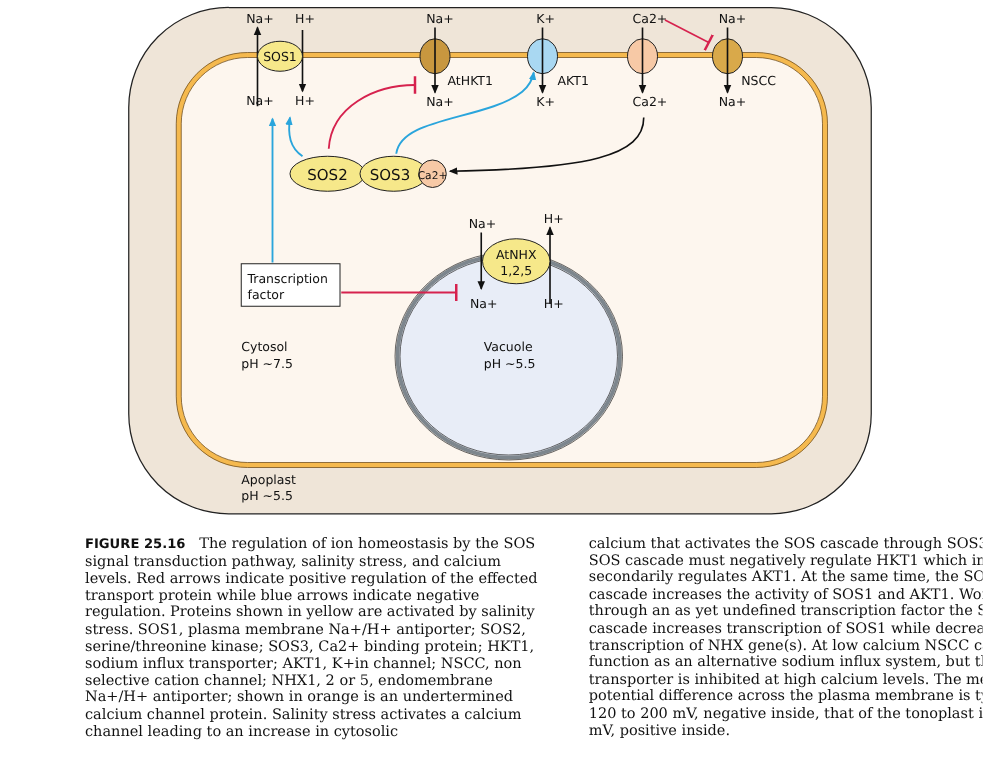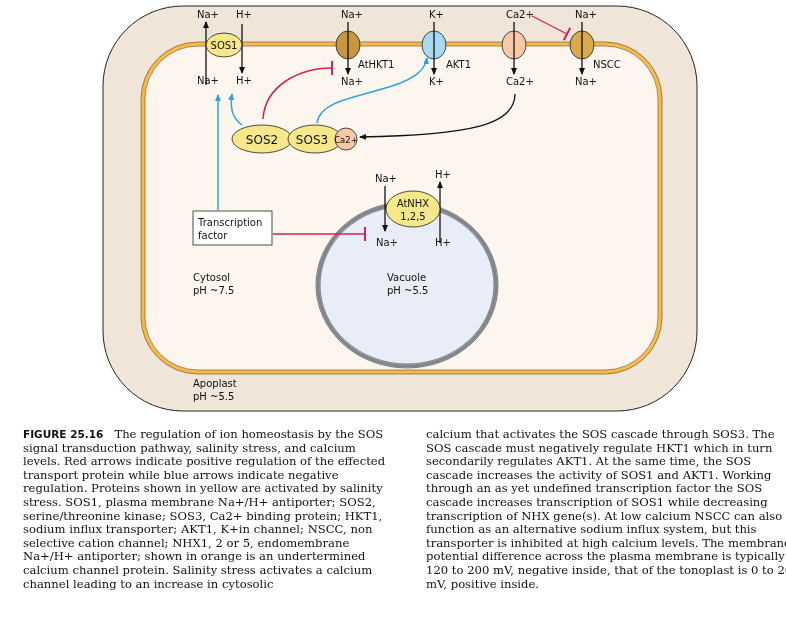--- a/index.html
+++ b/index.html
@@ -1,20 +1,20 @@
 <!DOCTYPE html>
 <html><head>
 <meta charset="utf-8">
 <style>
   html,body{margin:0;padding:0;background:#ffffff;}
   body{width:786px;height:617px;position:relative;overflow:hidden;font-family:"DejaVu Sans",sans-serif;}
   #diagram{position:absolute;left:0;top:0;width:786px;height:420px;}
   .lbl{font-family:"DejaVu Sans",sans-serif;font-size:10px;fill:#111;}
   .plbl{font-family:"DejaVu Sans",sans-serif;font-size:12px;fill:#111;}
-  .caption{position:absolute;top:428px;width:370px;font-family:"DejaVu Serif","Liberation Serif",serif;font-size:11.6px;line-height:13.6px;color:#111;text-align:left;}
+  .caption{position:absolute;top:428px;width:370px;font-family:"DejaVu Serif","Liberation Serif",serif;font-size:11.6px;line-height:13.6px;color:#111;text-align:left;margin-left:45px;}
   .cap-left{left:23px;}
   .cap-right{left:426px;width:372px;}
   .fig-label{font-family:"DejaVu Sans",sans-serif;font-weight:bold;font-size:10.5px;}
 </style>
 </head>
 <body>
 
 <svg id="diagram" viewBox="0 0 786 420" xmlns="http://www.w3.org/2000/svg">
   <defs>
     <marker id="ahBlack" markerWidth="8" markerHeight="8" refX="6" refY="4" orient="auto" markerUnits="userSpaceOnUse">

